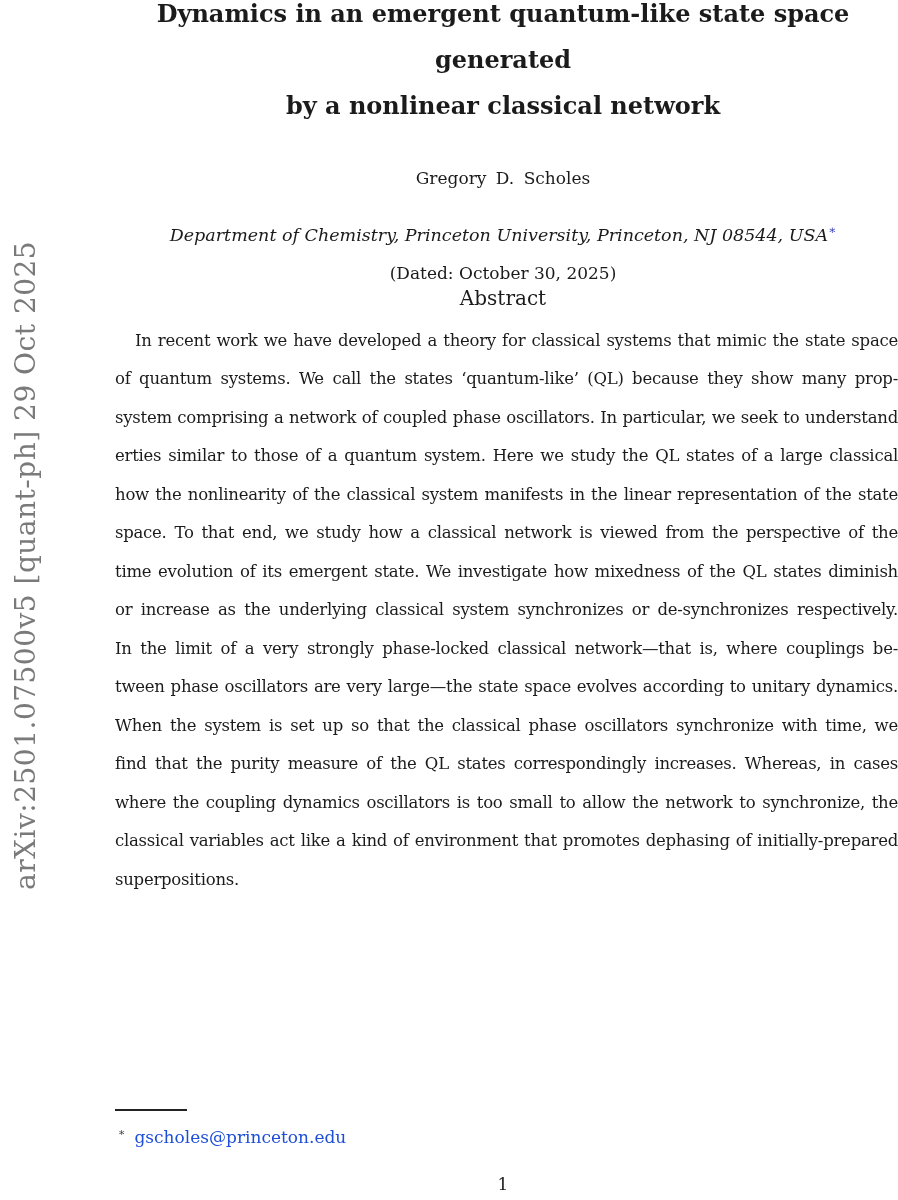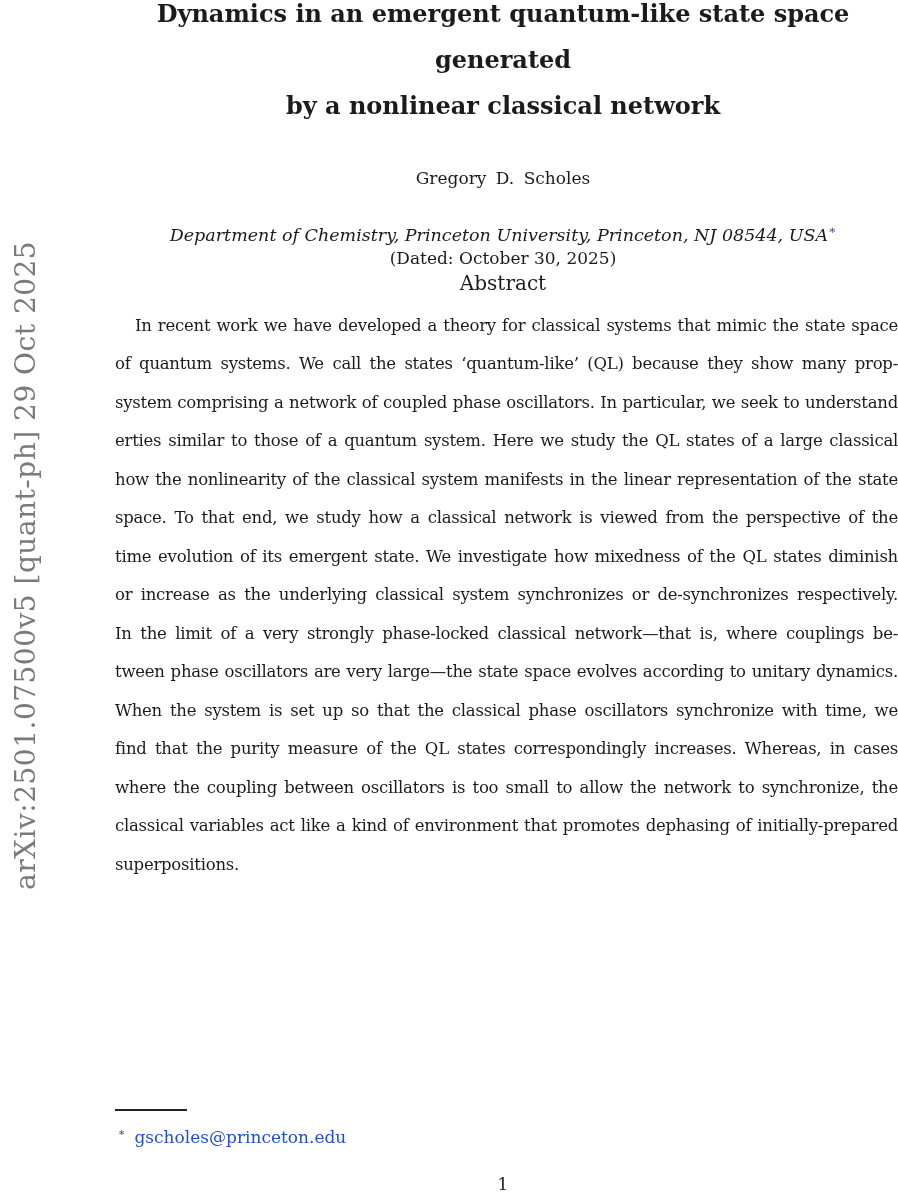--- a/index.html
+++ b/index.html
@@ -56,20 +56,21 @@
   }
   .affiliation-line sup a {
     color: #3b43c4;
     font-style: normal;
     font-size: 12px;
     text-decoration: none;
   }
   .date-line {
     font-size: 17px;
     line-height: 22px;
+    margin-top: 15px;
   }
   .abstract-heading {
     font-size: 20px;
     line-height: 28px;
   }
 
   .abstract-body {
     margin: 10px 0 0 7px;
     width: 783px;
     text-align: left;
@@ -145,21 +146,21 @@
       <div class="abs-line">system comprising a network of coupled phase oscillators. In particular, we seek to understand</div>
       <div class="abs-line">erties similar to those of a quantum system. Here we study the QL states of a large classical</div>
       <div class="abs-line">how the nonlinearity of the classical system manifests in the linear representation of the state</div>
       <div class="abs-line">space. To that end, we study how a classical network is viewed from the perspective of the</div>
       <div class="abs-line">time evolution of its emergent state. We investigate how mixedness of the QL states diminish</div>
       <div class="abs-line">or increase as the underlying classical system synchronizes or de-synchronizes respectively.</div>
       <div class="abs-line">In the limit of a very strongly phase-locked classical network—that is, where couplings be-</div>
       <div class="abs-line">tween phase oscillators are very large—the state space evolves according to unitary dynamics.</div>
       <div class="abs-line">When the system is set up so that the classical phase oscillators synchronize with time, we</div>
       <div class="abs-line">find that the purity measure of the QL states correspondingly increases. Whereas, in cases</div>
-      <div class="abs-line">where the coupling between oscillators is too small to allow the network to synchronize, the</div>
+      <div class="abs-line">where the coupling dynamics oscillators is too small to allow the network to synchronize, the</div>
       <div class="abs-line">classical variables act like a kind of environment that promotes dephasing of initially-prepared</div>
       <div class="abs-line">superpositions.</div>
     </div>
 
 </div>
 
 <div class="footnote-rule"></div>
 
 <div class="footnote">
   <span class="fn-marker">∗</span><a href="#" style="color: #1d4ed8;">gscholes@princeton.edu</a>

